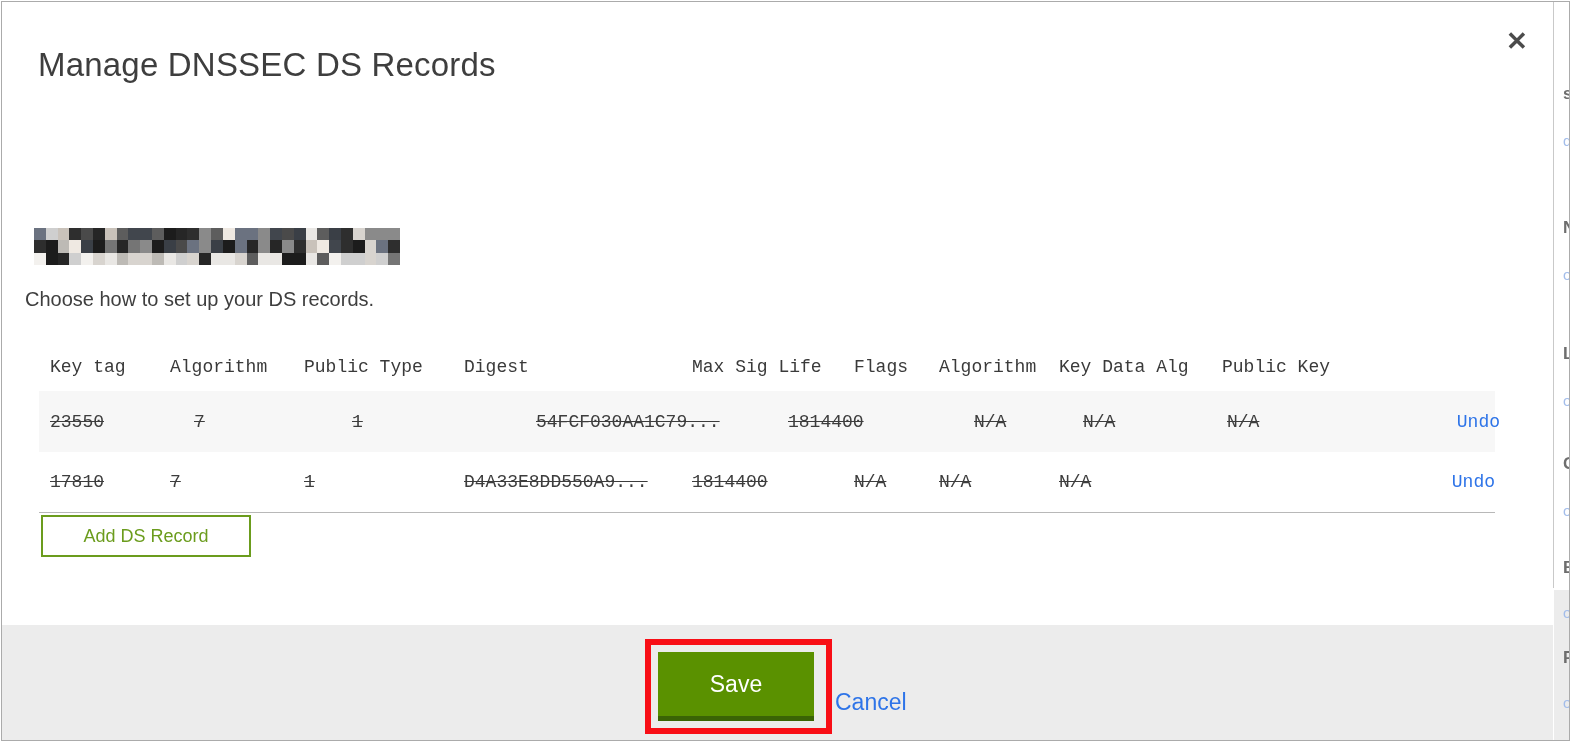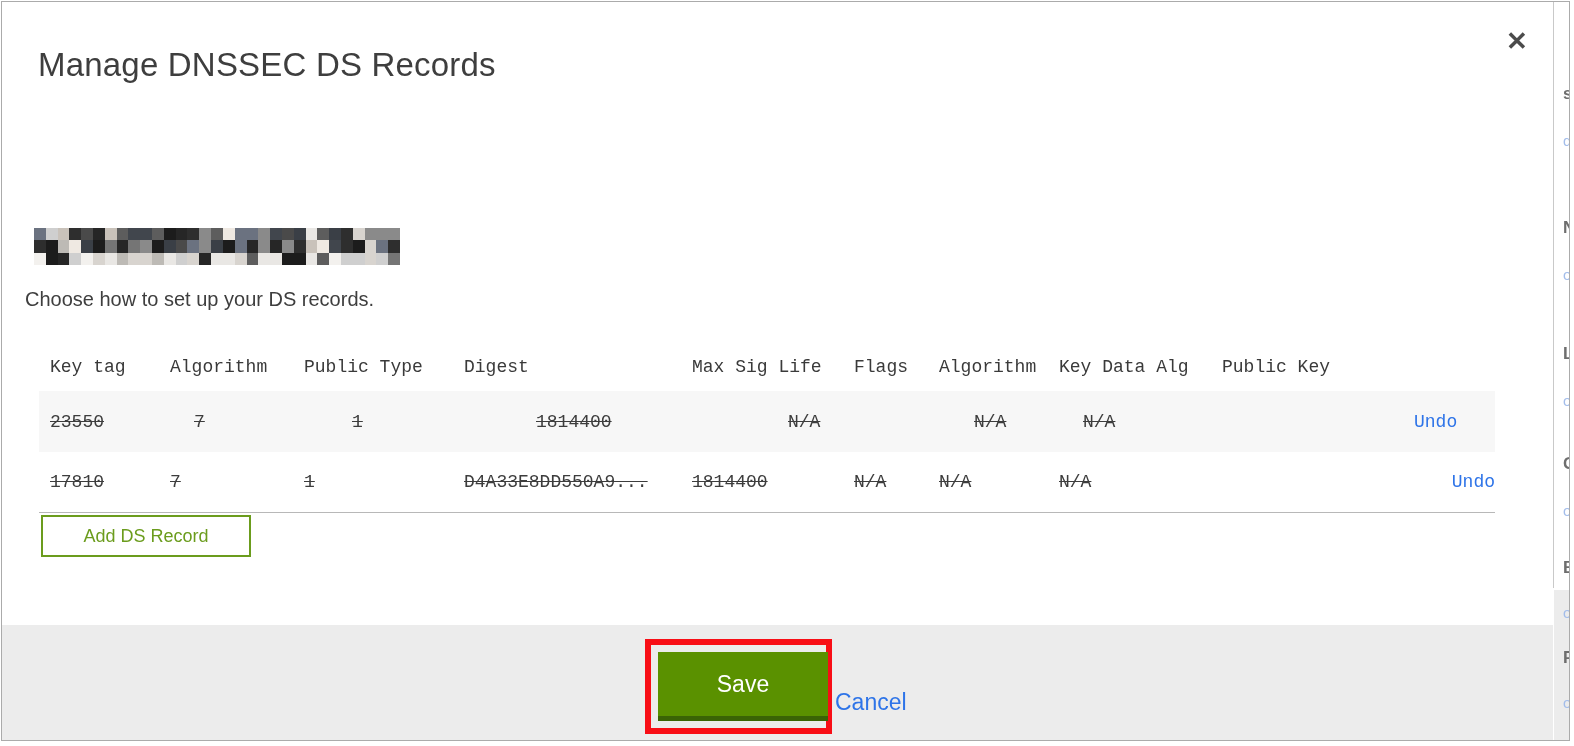--- a/index.html
+++ b/index.html
@@ -43,21 +43,21 @@
   .add-btn { position: absolute; left: 39px; top: 513px; width: 210px; height: 42px;
     background: #ffffff; border: 2px solid #6b9c1d; color: #6b9c1d; font-size: 18px;
     text-align: center; line-height: 38px; cursor: pointer; }
 
   
   .modal-footer { position: absolute; left: 0; top: 623px; width: 1551px; height: 116px;
     background: #ececec; }
 
   .red-annotation { position: absolute; left: 643px; top: 14px; width: 187px; height: 95px;
     border: 6px solid #f80e16; padding: 7px; background: transparent; }
-  .save-btn { width: 170px; height: 69px; background: #5a9100; border: none;
+  .save-btn { width: 156px; height: 69px; background: #5a9100; border: none;
     border-bottom: 5px solid #3a6405; color: #ffffff; font-size: 23px;
     font-family: "Liberation Sans", sans-serif; cursor: pointer; }
   .cancel-link { position: absolute; left: 833px; top: 44px; font-size: 23px; color: #2e74e8;
     text-decoration: none; cursor: pointer; margin-top: 20px; }
 
   
   .bg-sliver { position: absolute; left: 1552px; top: 0; width: 17px; height: 739px;
     background: #ffffff; overflow: hidden; }
   .bg-sliver .sliver-gray { position: absolute; left: 0; top: 588px; width: 17px; height: 151px;
     background: #ececec; }
@@ -185,20 +185,21 @@
         <span>Algorithm</span>
         <span>Key Data Alg</span>
         <span>Public Key</span>
         <span></span>
       </div>
       <div id="rows-container">
           <div class="ds-grid ds-row alt">
         <span class="struck">23550</span>
         <span class="struck">7</span>
         <span class="struck">1</span>
+        <span class="struck">54FCF030AA1C79...</span>
         <span class="struck">1814400</span>
         <span class="struck">N/A</span>
         <span class="struck">N/A</span>
         <span class="struck">N/A</span>
         <span></span>
         <a class="undo-link">Undo</a>
       </div>
           <div class="ds-grid ds-row last">
         <span class="struck">17810</span>
         <span class="struck">7</span>

